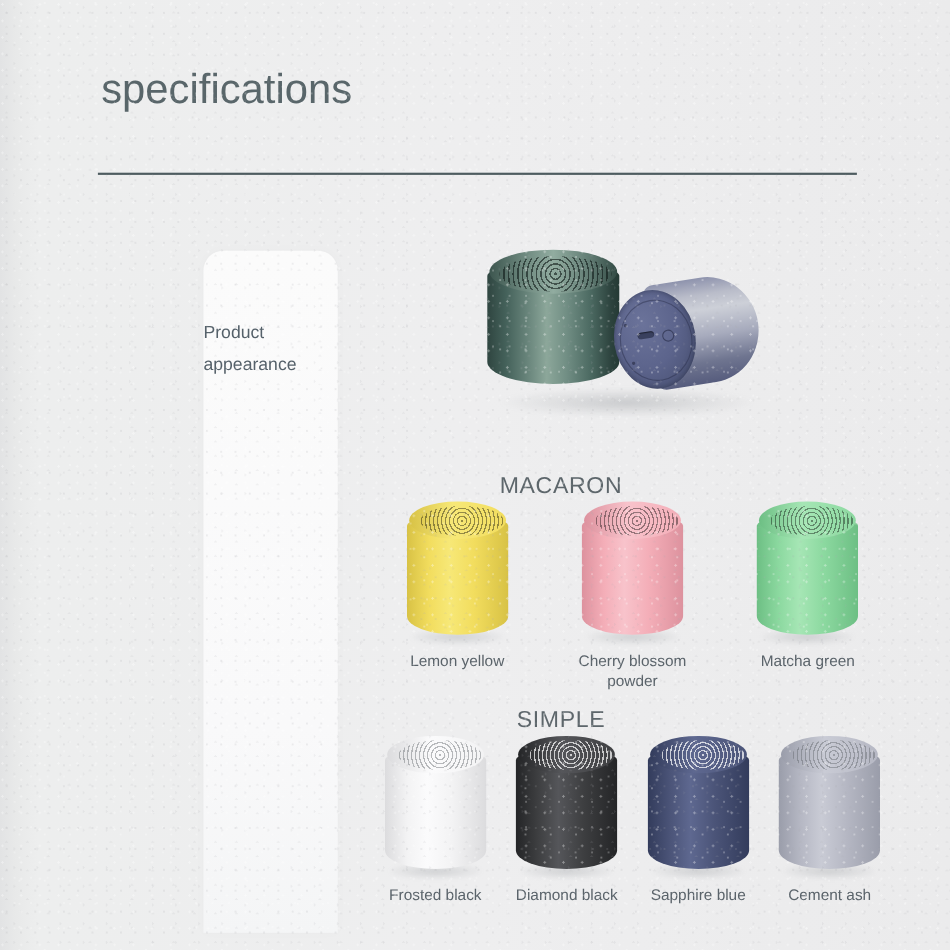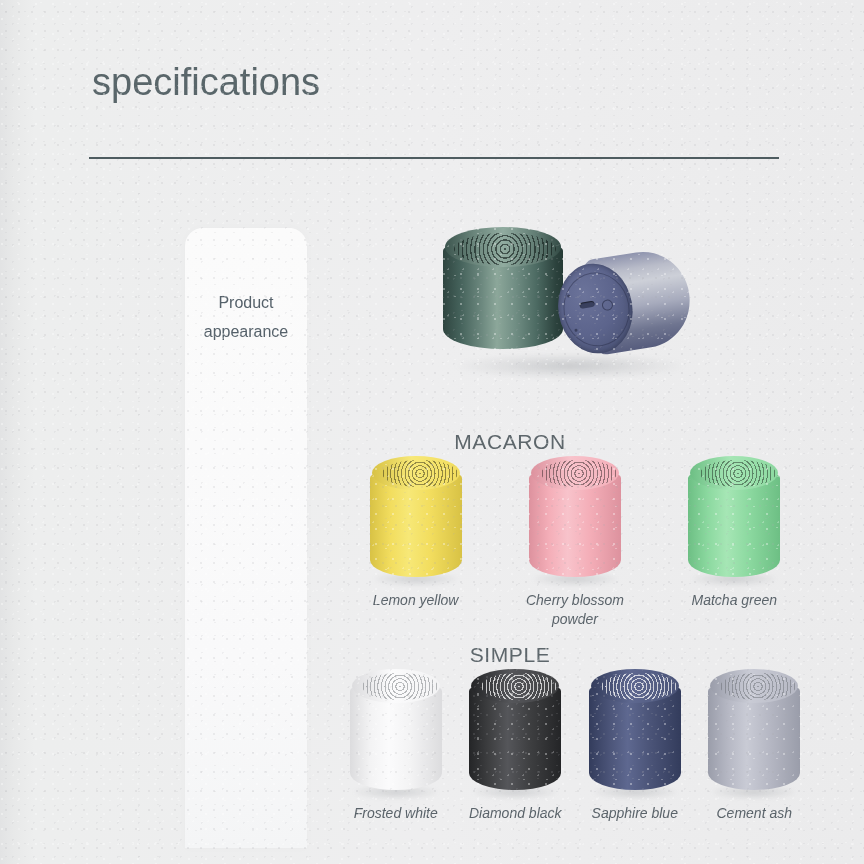--- a/index.html
+++ b/index.html
@@ -76,21 +76,21 @@
     height: 620px;
     background: linear-gradient(180deg,#fbfbfb 0%, #f9f9fa 70%, #f4f5f6 100%);
     border-radius: 18px 18px 0 0;
     box-shadow: 0 0 10px rgba(0,0,0,.02);
   }
   .side-panel-label {
     position: absolute;
     left: 185px;
     top: 288px;
     width: 122px;
-    text-align: center;
+    text-align: left;
     font-size: 16px;
     line-height: 29px;
     color: #55616a;
   }
 
   
   .hero {
     position: absolute;
     left: 425px;
     top: 215px;
@@ -212,21 +212,20 @@
   }
   #heading-macaron { left: 78px; top: 430px; }
   #heading-simple  { left: 78px; top: 643px; }
 
   
   .row {
     position: absolute;
     left: 336px;
     width: 478px;
     display: flex;
-    font-style: italic;
   }
   #row-macaron { top: 455px; }
   #row-simple  { top: 668px; }
 
   .swatch {
     flex: 1 1 0;
     display: flex;
     flex-direction: column;
     align-items: center;
   }
@@ -366,21 +365,21 @@
   <div class="section-heading" id="heading-simple">SIMPLE</div>
   <div class="row" id="row-simple">
     <div class="swatch">
       <div class="spk light">
         <div class="shadow"></div>
         <div class="body" style="background: linear-gradient(90deg, rgb(220, 220, 222) 0%, rgb(243, 243, 244) 22%, rgb(251, 251, 252) 42%, rgb(243, 243, 244) 66%, rgb(220, 220, 222) 100%);"></div>
         <div class="top" style="background: linear-gradient(90deg, rgb(220, 220, 222) 0%, rgb(251, 251, 252) 45%, rgb(243, 243, 244) 100%);">
             <div class="grille"></div>
           </div>
       </div>
-      <div class="swatch-label">Frosted white</div>
+      <div class="swatch-label">Frosted black</div>
     </div>
     <div class="swatch">
       <div class="spk dark">
         <div class="shadow"></div>
         <div class="body" style="background: linear-gradient(90deg, rgb(36, 37, 39) 0%, rgb(62, 63, 65) 22%, rgb(85, 86, 90) 42%, rgb(62, 63, 65) 66%, rgb(36, 37, 39) 100%);"></div>
         <div class="top" style="background: linear-gradient(90deg, rgb(36, 37, 39) 0%, rgb(85, 86, 90) 45%, rgb(62, 63, 65) 100%);">
             <div class="grille"></div>
           </div>
       </div>
       <div class="swatch-label">Diamond black</div>

